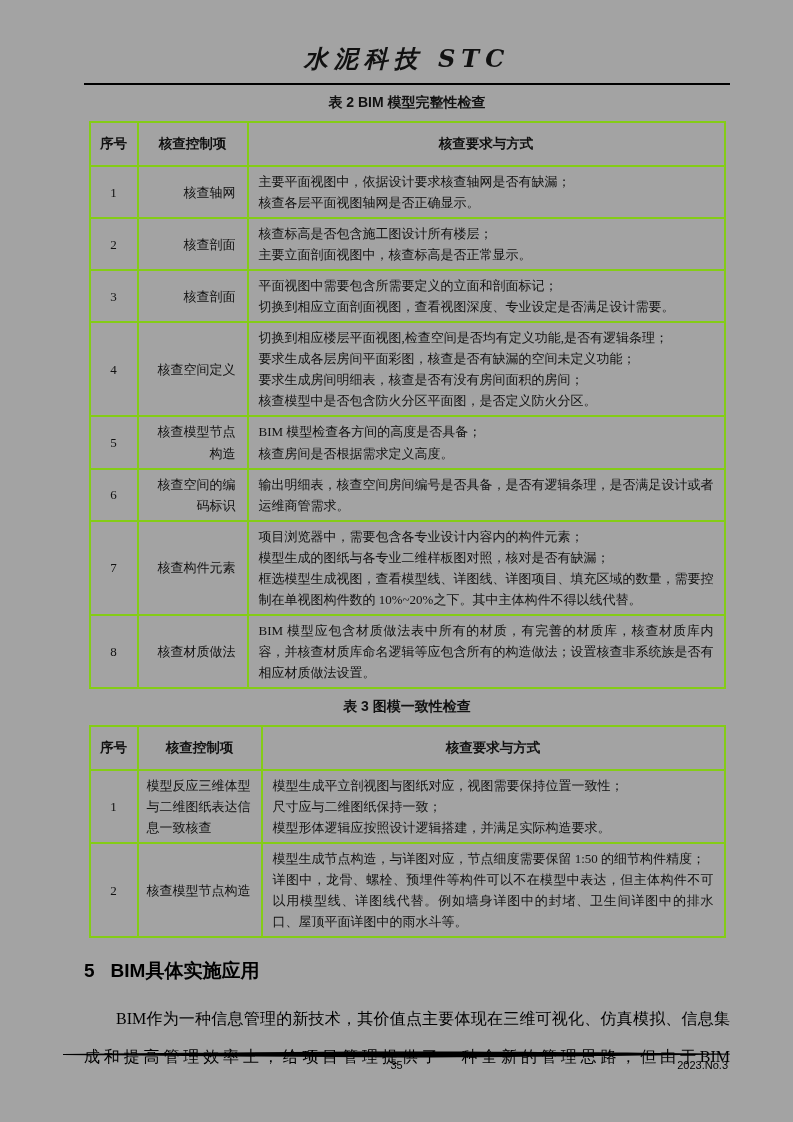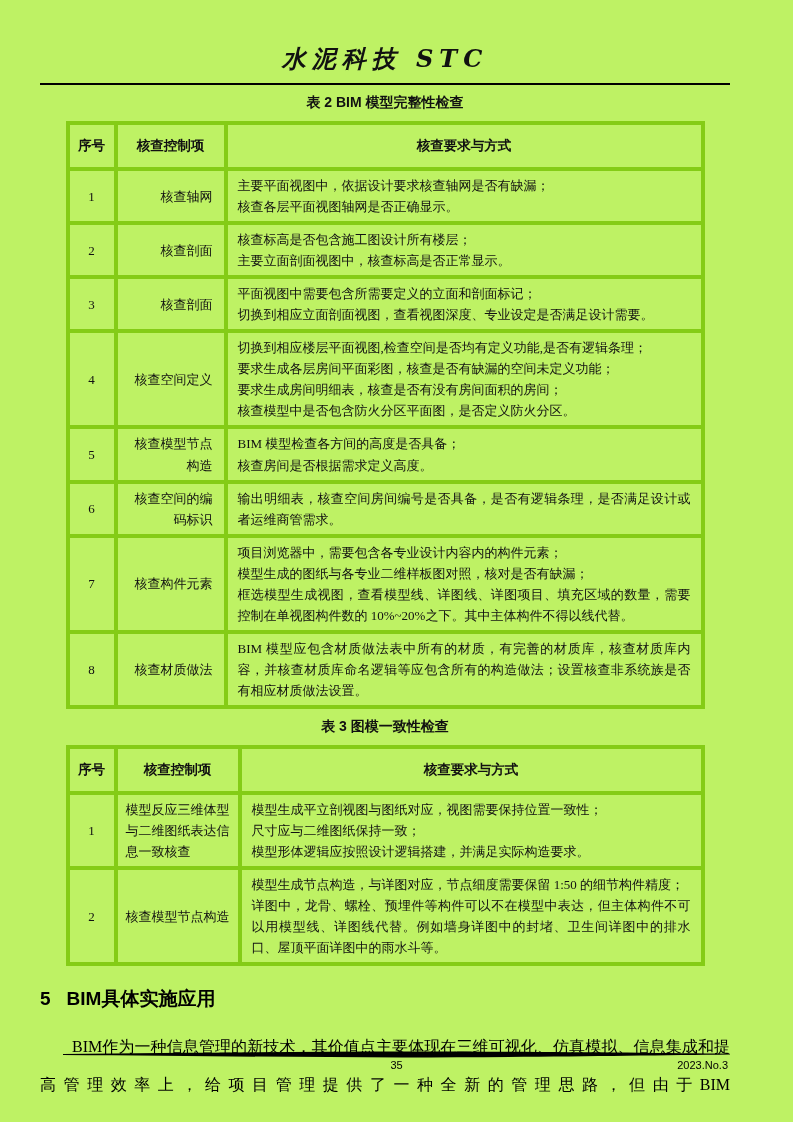--- a/index.html
+++ b/index.html
@@ -1,23 +1,23 @@
 <!DOCTYPE html>
 <html><head>
 <meta charset="utf-8">
 <style>
   html, body { margin: 0; padding: 0; background: #ffffff; }
   .page {
     position: relative;
     width: 793px;
     height: 1122px;
     margin: 0 auto;
-    background: #bef264;
+    background: #a3a3a3;
     box-sizing: border-box;
-    padding: 44px 63px 0 40px;
+    padding: 44px 63px 0 84px;
     font-family: "Liberation Serif", "DejaVu Serif", serif;
     color: #111111;
     overflow: hidden;
   }
   
   .journal-title {
     text-align: center;
     font-size: 24px;
     font-weight: 600;
     font-style: italic;
@@ -40,21 +40,21 @@
   }
   
   table.check-table {
     border-collapse: collapse;
     table-layout: fixed;
     margin: 0 auto;
     border: 2px solid #000;
   }
   table.check-table th,
   table.check-table td {
-    border: 4px solid #84cc16;
+    border: 2px solid #84cc16;
     vertical-align: middle;
     font-size: 13px;
     line-height: 1.62;
   }
   table.check-table th {
     font-weight: bold;
     font-size: 13.5px;
     height: 40px;
     text-align: center;
     font-family: "Liberation Sans", "DejaVu Sans", sans-serif;

